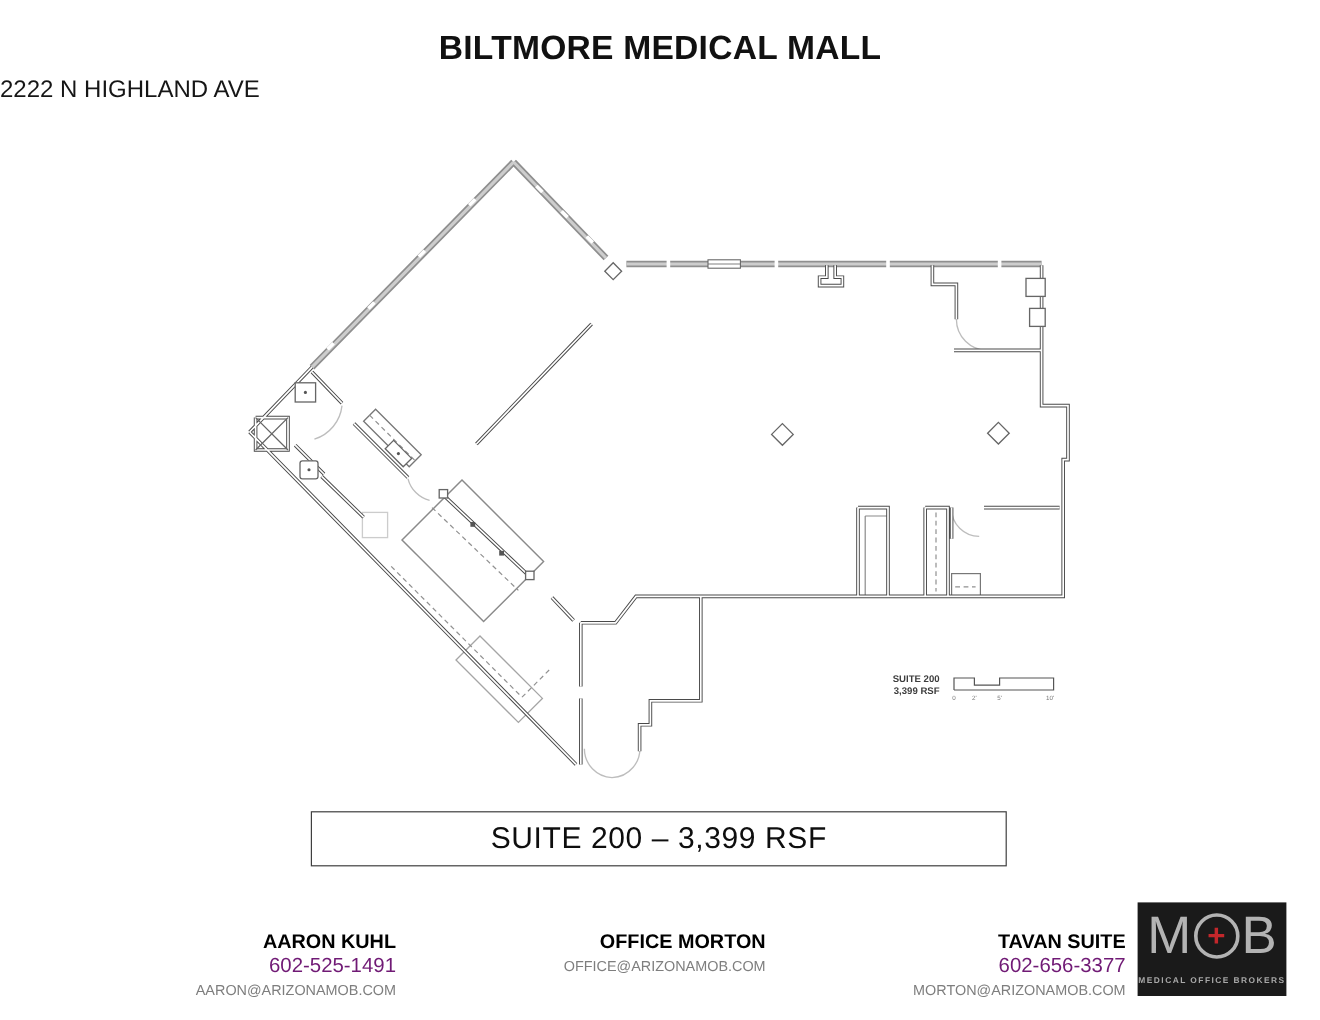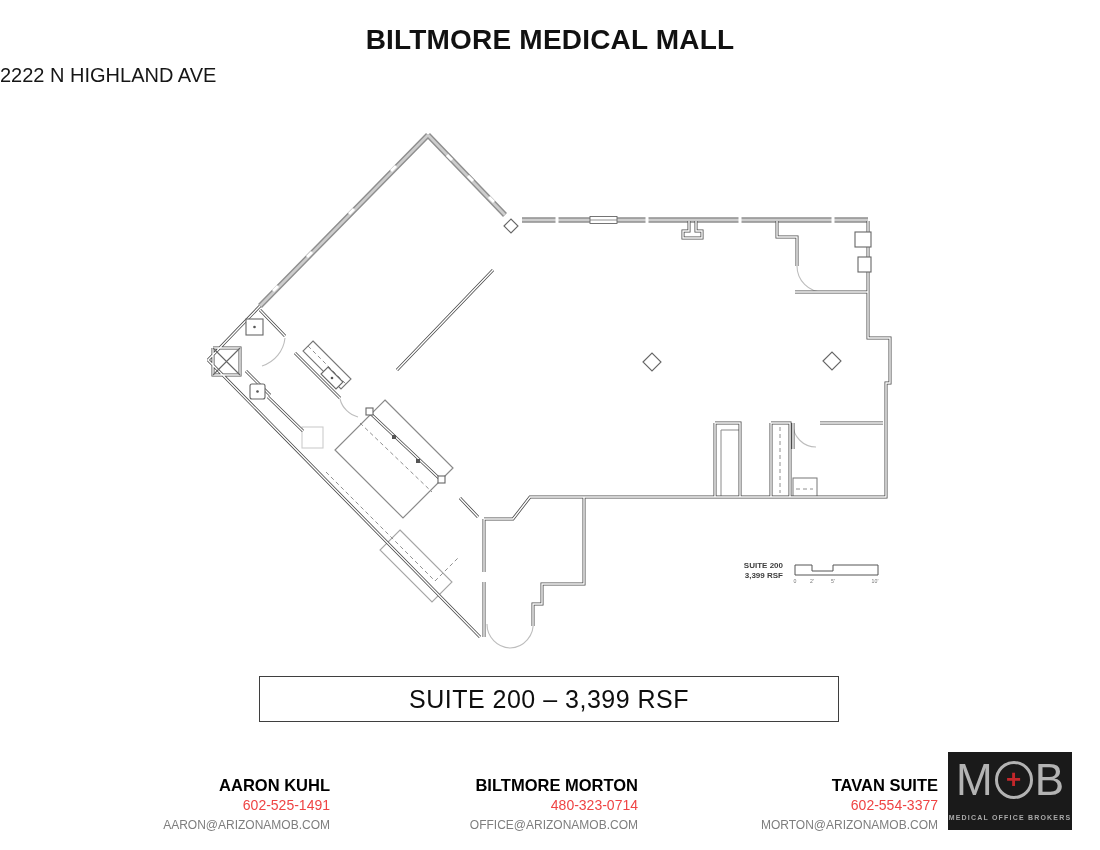--- a/index.html
+++ b/index.html
@@ -13,21 +13,21 @@
   
   .plan{position:absolute;left:200px;top:120px;width:700px;height:530px;}
   
   .banner{position:absolute;left:259px;top:676px;width:578px;height:44px;
           border:1.5px solid #3f3f3f;display:flex;align-items:center;justify-content:center;
           font-size:25px;color:#0e0e0e;letter-spacing:.5px;}
   
   .contact{position:absolute;top:755px;width:320px;text-align:right;margin-top:20px;}
   .c1{left:10px;} .c2{left:318px;} .c3{left:618px;}
   .c-name{font-size:16.5px;font-weight:700;color:#000;line-height:20px;}
-  .c-phone{font-size:14px;color:#ef4444;line-height:20px;}
+  .c-phone{font-size:17px;color:#701a75;line-height:20px;}
   .c-email{font-size:12px;color:#7e7e7e;line-height:21px;white-space:nowrap;}
   
   .logo{position:absolute;left:948px;top:752px;width:124px;height:78px;background:#1a1a1a;}
   .logo-row{position:absolute;left:0;top:6px;width:124px;display:flex;align-items:center;justify-content:center;}
   .logo-letter{font-size:44px;line-height:44px;font-weight:400;color:#b3b3b3;}
   .logo-o{width:32px;height:32px;border:3px solid #b3b3b3;border-radius:50%;margin:0 2px;
           display:flex;align-items:center;justify-content:center;}
   .logo-plus{font-size:26px;font-weight:700;color:#c3272b;line-height:26px;margin-top:-2px;}
   .logo-tag{position:absolute;left:0;bottom:9px;width:124px;text-align:center;
             font-size:7px;font-weight:700;letter-spacing:1.2px;color:#a8a8a8;white-space:nowrap;}
@@ -154,27 +154,26 @@
   </div>
 
   <div class="banner">SUITE 200 – 3,399 RSF</div>
 
   <div class="contact c1">
     <div class="c-name">AARON KUHL</div>
     <div class="c-phone">602-525-1491</div>
     <div class="c-email">AARON@ARIZONAMOB.COM</div>
   </div>
   <div class="contact c2">
-    <div class="c-name">BILTMORE MORTON</div>
-    <div class="c-phone">480-323-0714</div>
+    <div class="c-name">OFFICE MORTON</div>
     <div class="c-email">OFFICE@ARIZONAMOB.COM</div>
   </div>
   <div class="contact c3">
     <div class="c-name">TAVAN SUITE</div>
-    <div class="c-phone">602-554-3377</div>
+    <div class="c-phone">602-656-3377</div>
     <div class="c-email">MORTON@ARIZONAMOB.COM</div>
   </div>
 
   <div class="logo">
     <div class="logo-row">
       <span class="logo-letter">M</span>
       <span class="logo-o">
         <span class="logo-plus">+</span>
       </span>
       <span class="logo-letter">B</span>

